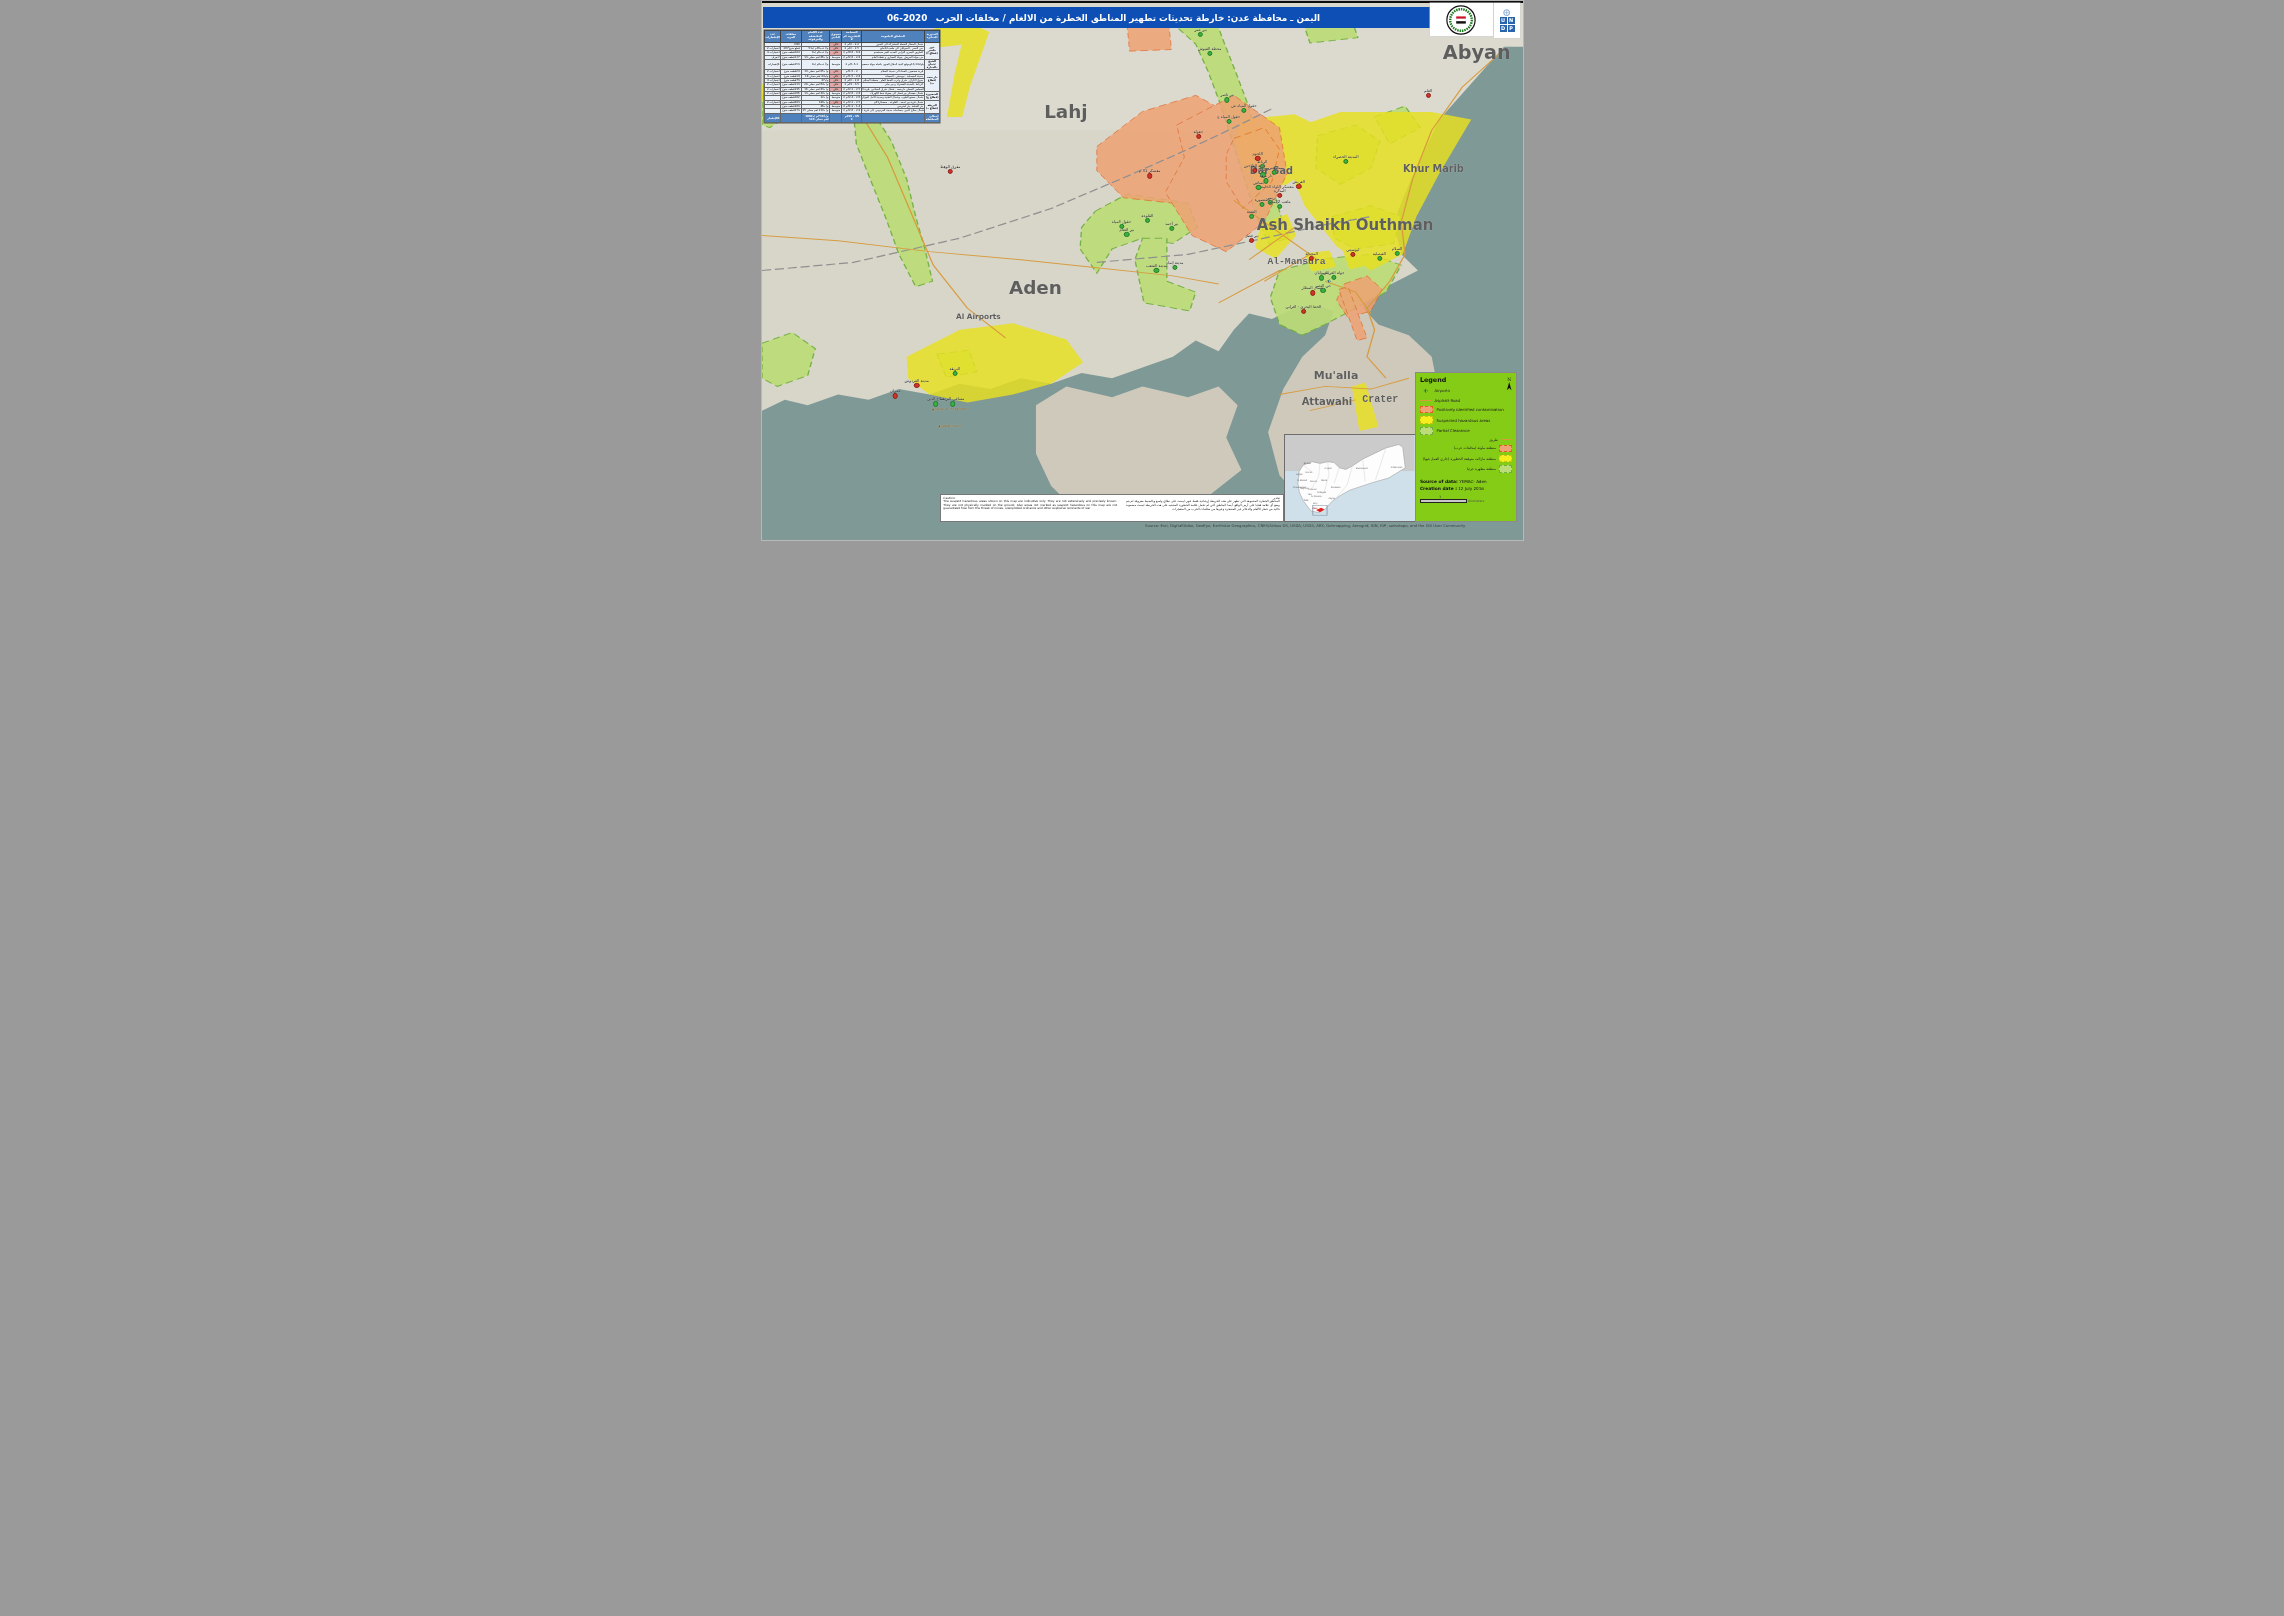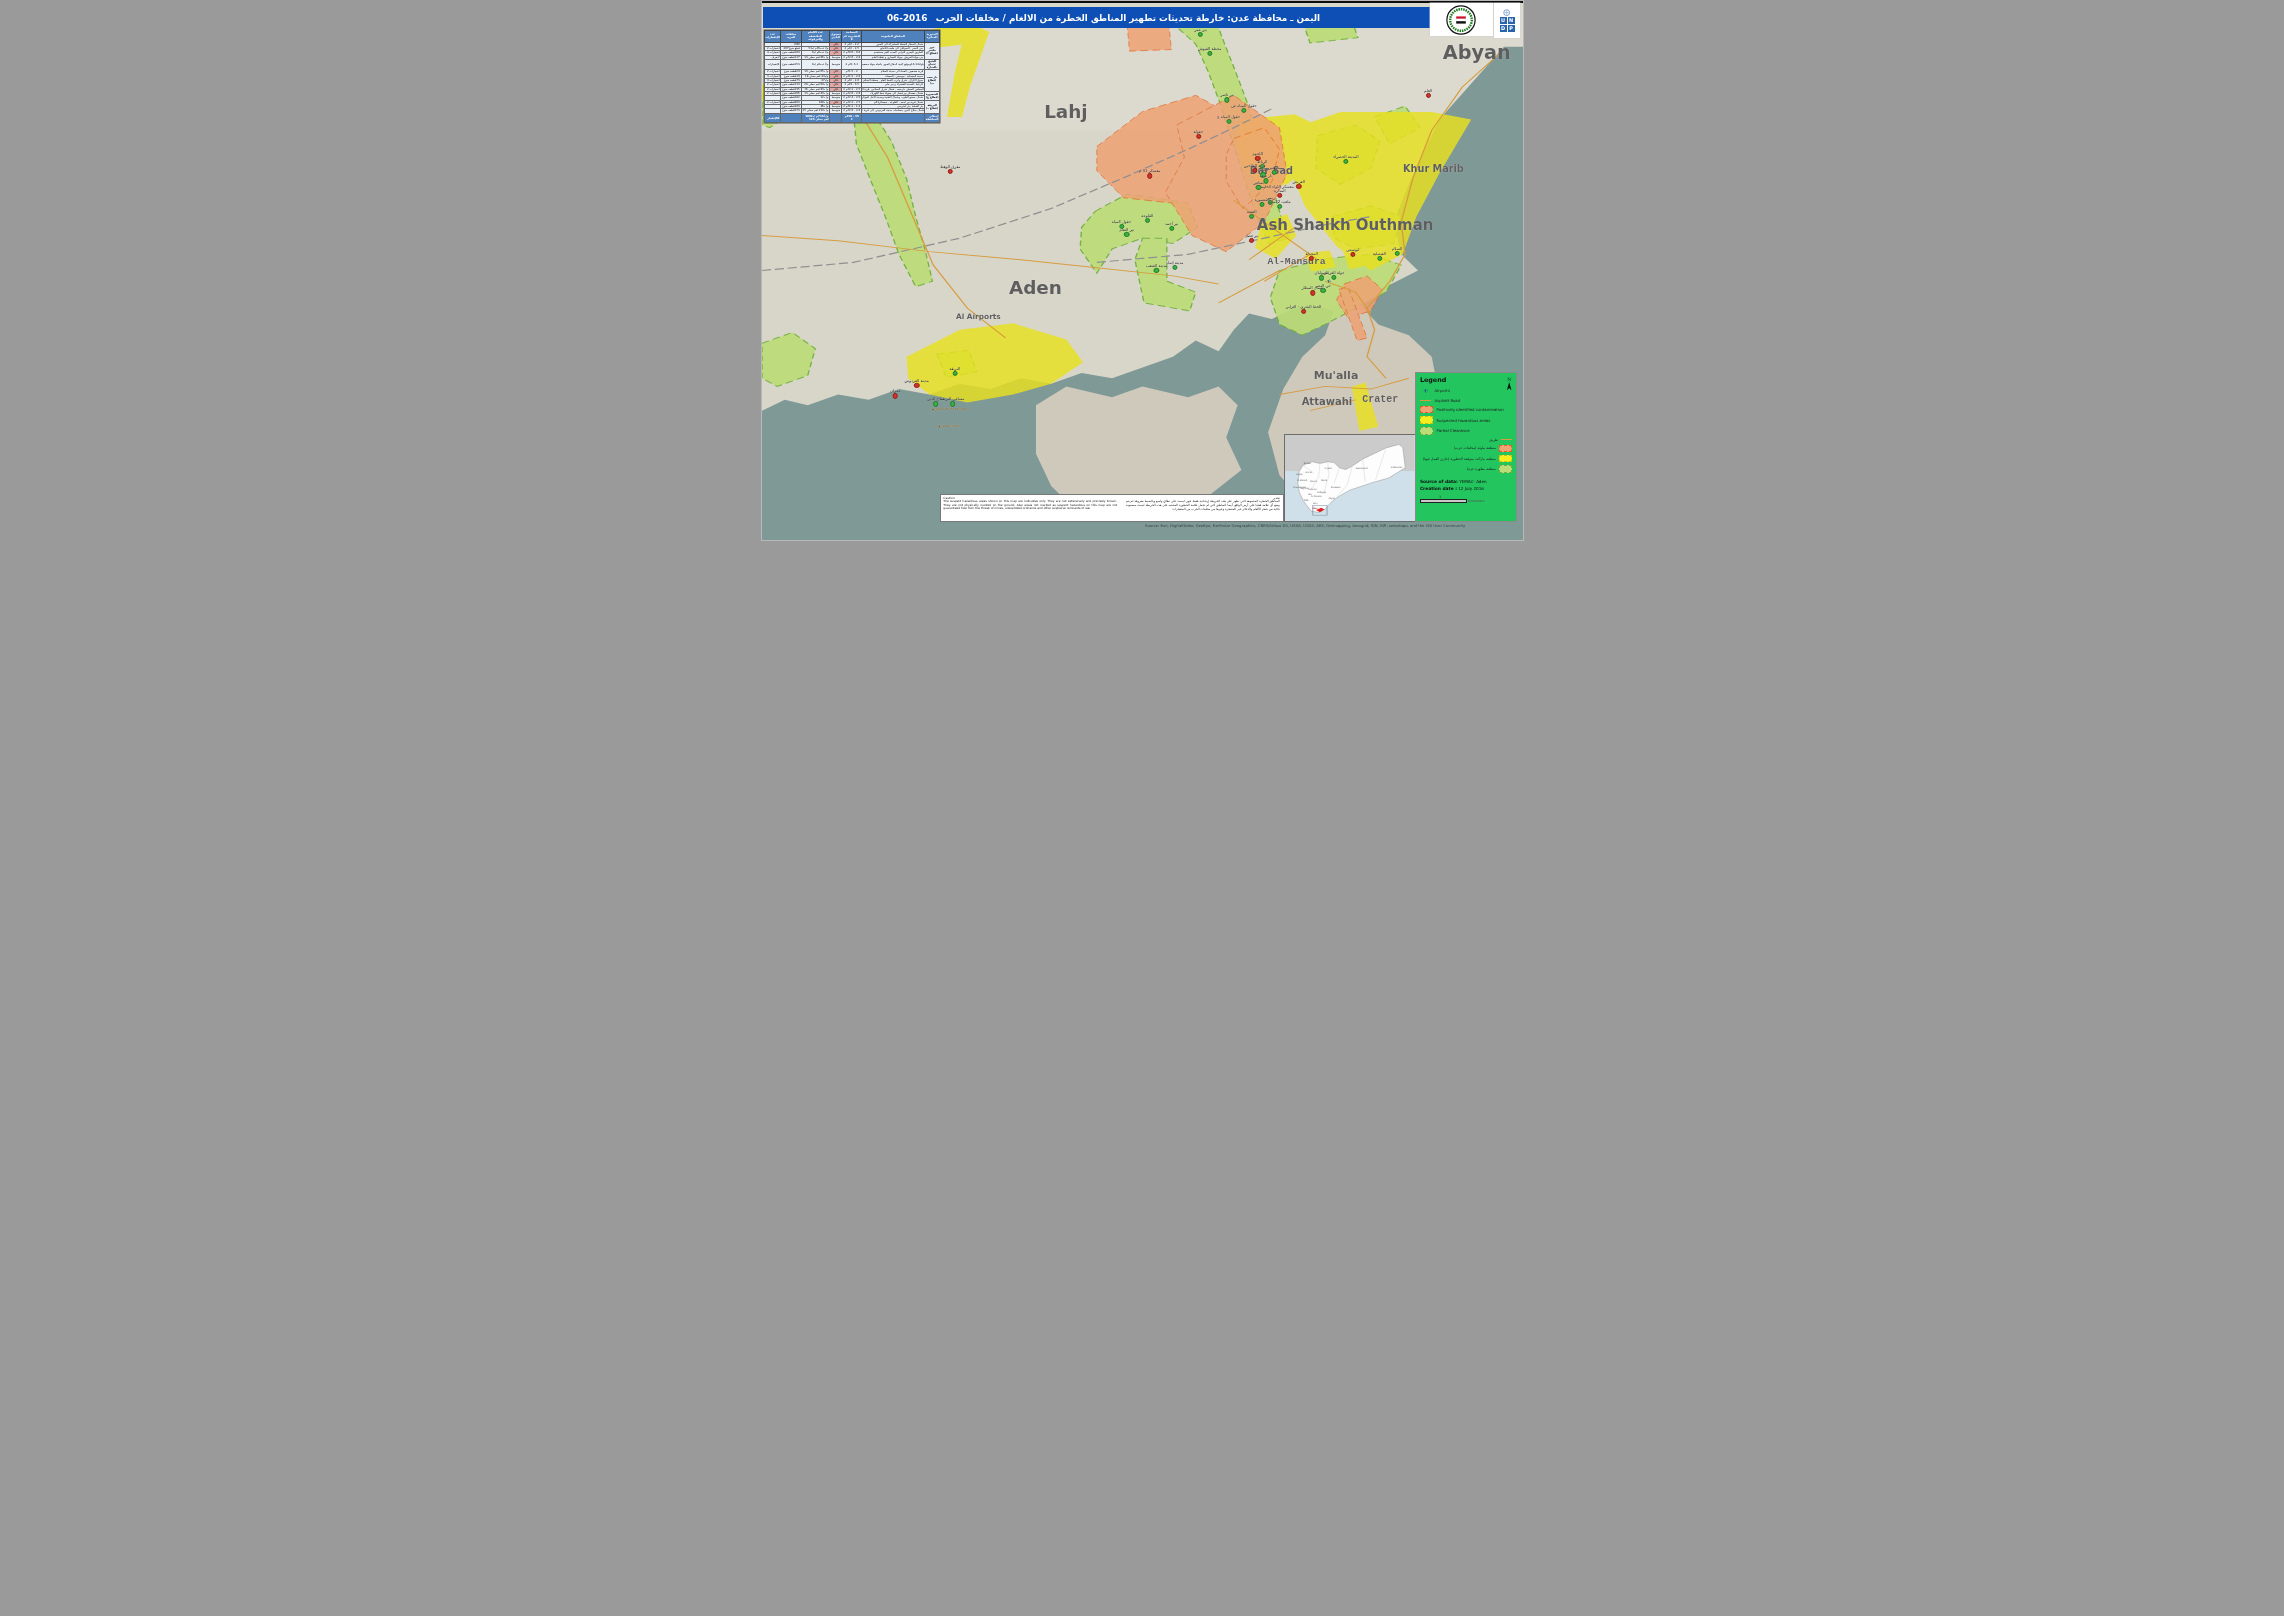--- a/index.html
+++ b/index.html
@@ -31,21 +31,21 @@
   .rl{position:absolute;transform:translate(-50%,-50%);color:#5E5E5E;font-weight:bold;white-space:nowrap;text-shadow:0 0 0.9px rgba(255,255,255,.6);}
   .pt{position:absolute;transform:translate(-50%,-50%);display:flex;flex-direction:column;align-items:center;z-index:4;}
   .pt .pl{font-size:3.9px;color:#1c1c1c;white-space:nowrap;margin-bottom:0px;text-shadow:0 0 0.9px rgba(255,255,255,.8);}
   .pt .dot{width:3.2px;height:3.2px;border-radius:50%;}
   .pt.green .dot{background:#3CB043;border:0.5px solid #1F7D27;}
   .pt.red .dot{background:#D2342A;border:0.5px solid #8F1D15;}
   .tl{position:absolute;transform:translate(-50%,-50%);font-size:3.9px;color:#2b2b2b;white-space:nowrap;text-shadow:0 0 0.9px rgba(255,255,255,.8);}
   .tl.mtn{color:#7A5C1E;font-size:3.5px;}
   #airport-plane{position:absolute;left:74.6%;top:51.9%;font-size:5.5px;color:#17597F;transform:translate(-50%,-50%) scaleX(-1) rotate(-12deg);z-index:4;}
   
-  #legend{position:absolute;left:85.9%;top:68.8%;width:13.4%;height:27.8%;background:#22c55e;border:0.7px solid #8a8a8a;padding:2.8px 3.7px;box-sizing:border-box;z-index:6;}
+  #legend{position:absolute;left:85.9%;top:68.8%;width:13.4%;height:27.8%;background:#84cc16;border:0.7px solid #8a8a8a;padding:2.8px 3.7px;box-sizing:border-box;z-index:6;}
   #legend h3{margin:0 0 3.7px 0;font-size:6.4px;color:#111;}
   .leg-item{display:flex;align-items:center;gap:3.7px;margin:3.2px 0;}
   .leg-item .lab{font-size:3.9px;color:#222;}
   .sw{width:11px;height:5.5px;flex:0 0 auto;}
   .sw.cont{background:#EFA274;border:0.5px dashed #E0601F;}
   .sw.susp{background:#F4EE1E;border:0.5px dashed #C9C214;}
   .sw.part{background:#BCDC78;border:0.5px dashed #6FAE3E;}
   .roadline{width:11px;height:0;border-top:0.9px solid #D79A3C;flex:0 0 auto;}
   #plane-ico{font-size:6px;color:#17597F;transform:scaleX(-1);flex:0 0 auto;width:11px;text-align:center;}
   .ar-item{display:flex;align-items:center;gap:3.7px;margin:2.8px 0;direction:rtl;}
@@ -332,21 +332,21 @@
       </div>
       <div class="tl" style="left: 67.6%; top: 34.4%;">معسكر اللواء الخامس</div>
       <div class="tl mtn" style="left: 24.7%; top: 75.7%;">▲ Jabal al Muzalqam</div>
       <div class="tl mtn" style="left: 24.7%; top: 78.9%;">▲ Jabal Ihsan</div>
     </div>
 
   <div id="top-black"></div>
   <div id="top-strip"></div>
   <div id="title-bar">
     <span class="t">اليمن ـ محافظة عدن: خارطة تحديثات تطهير المناطق الخطرة من الالغام / مخلفات الحرب</span>
-    <span class="d">06-2016</span>
+    <span class="d">06-2020</span>
   </div>
 
   <div id="yemac-logo" class="logo-box">
     <svg width="30" height="30" viewBox="0 0 100 100">
       <circle cx="50" cy="50" r="47" fill="#fff" stroke="#111" stroke-width="4"></circle>
       <circle cx="50" cy="50" r="36" fill="none" stroke="#1C7A1F" stroke-width="8" stroke-dasharray="5,3"></circle>
       <rect x="34" y="38" width="32" height="8" fill="#CE1126"></rect>
       <rect x="34" y="46" width="32" height="8" fill="#fff" stroke="#999" stroke-width="0.5"></rect>
       <rect x="34" y="54" width="32" height="8" fill="#111"></rect>
     </svg>

